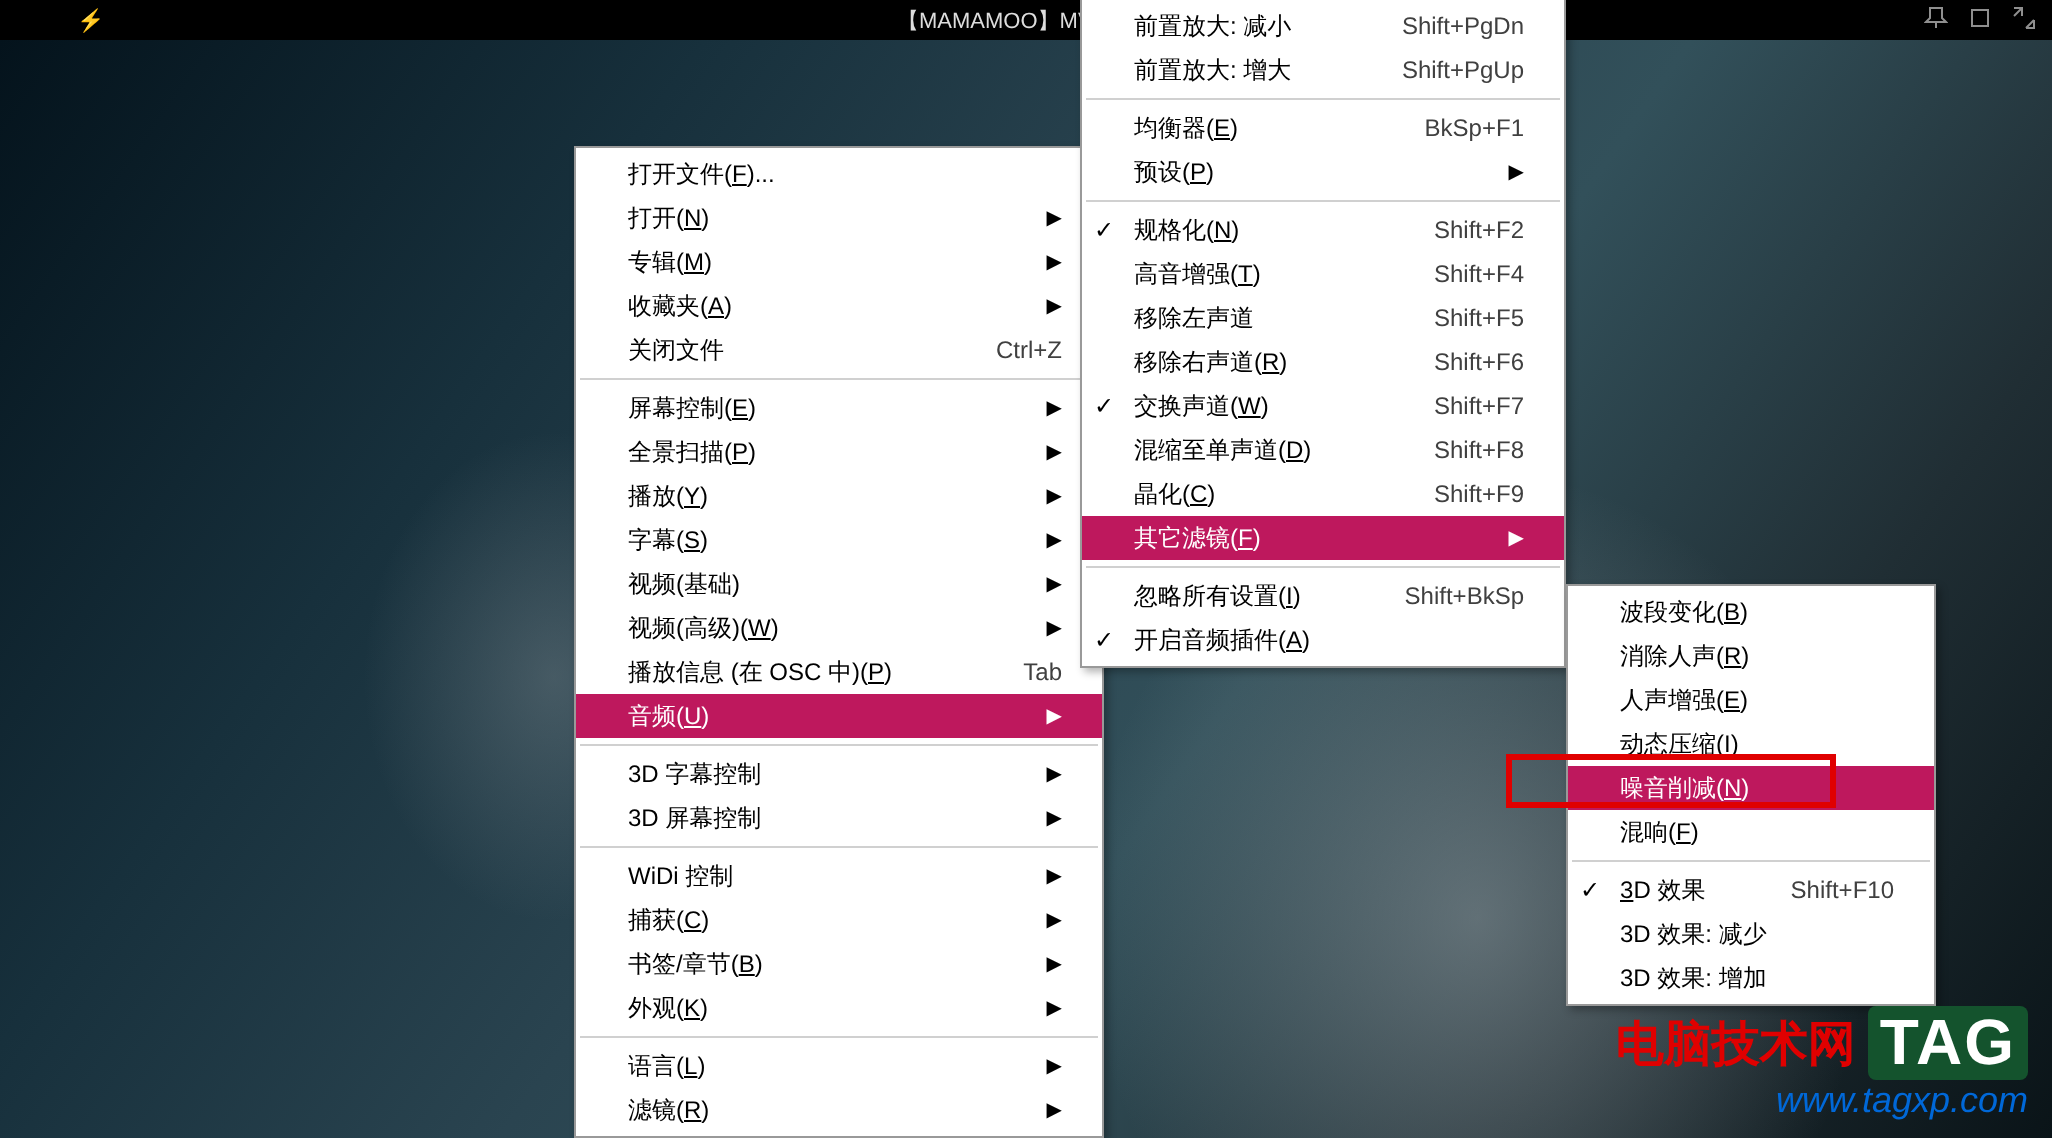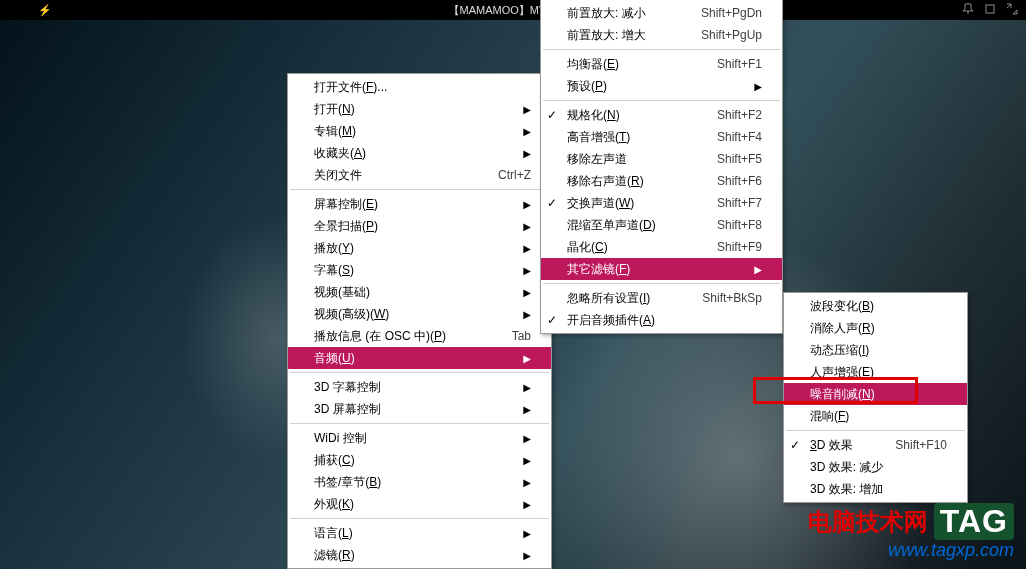--- a/index.html
+++ b/index.html
@@ -276,21 +276,21 @@
       <span class="label">前置放大: 减小</span>
       <span class="shortcut">Shift+PgDn</span>
     </div>
     <div class="menu-item">
       <span class="label">前置放大: 增大</span>
       <span class="shortcut">Shift+PgUp</span>
     </div>
     <div class="menu-separator"></div>
     <div class="menu-item">
       <span class="label">均衡器(<span class="mnemonic">E</span>)</span>
-      <span class="shortcut">Shift+F1</span>
+      <span class="shortcut">BkSp+F1</span>
     </div>
     <div class="menu-item">
       <span class="label">预设(<span class="mnemonic">P</span>)</span>
       <span class="arrow">▶</span>
     </div>
     <div class="menu-separator"></div>
     <div class="menu-item">
       <span class="menu-check">✓</span>
       <span class="label">规格化(<span class="mnemonic">N</span>)</span>
       <span class="shortcut">Shift+F2</span>
@@ -335,24 +335,24 @@
     </div>
   </div>
 <div id="menu3" class="context-menu menu3">
     <div class="menu-item">
       <span class="label">波段变化(<span class="mnemonic">B</span>)</span>
     </div>
     <div class="menu-item">
       <span class="label">消除人声(<span class="mnemonic">R</span>)</span>
     </div>
     <div class="menu-item">
+      <span class="label">人声增强(<span class="mnemonic">E</span>)</span>
+    </div>
+    <div class="menu-item">
       <span class="label">动态压缩(<span class="mnemonic">I</span>)</span>
-    </div>
-    <div class="menu-item">
-      <span class="label">人声增强(<span class="mnemonic">E</span>)</span>
     </div>
     <div class="menu-item highlighted">
       <span class="label">噪音削减(<span class="mnemonic">N</span>)</span>
     </div>
     <div class="menu-item">
       <span class="label">混响(<span class="mnemonic">F</span>)</span>
     </div>
     <div class="menu-separator"></div>
     <div class="menu-item">
       <span class="menu-check">✓</span>

